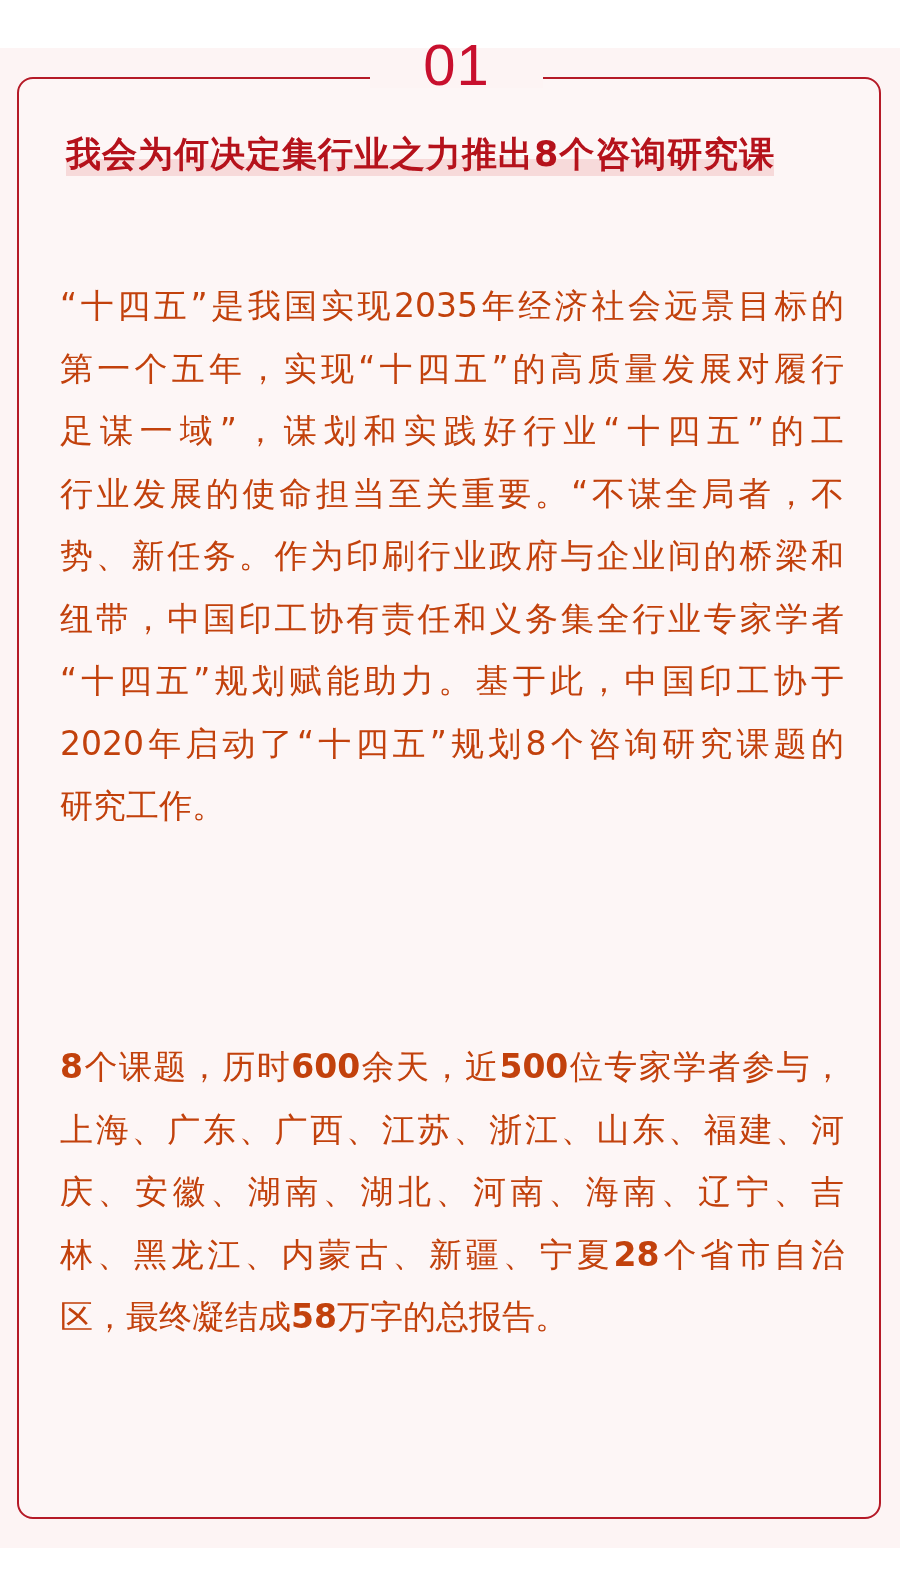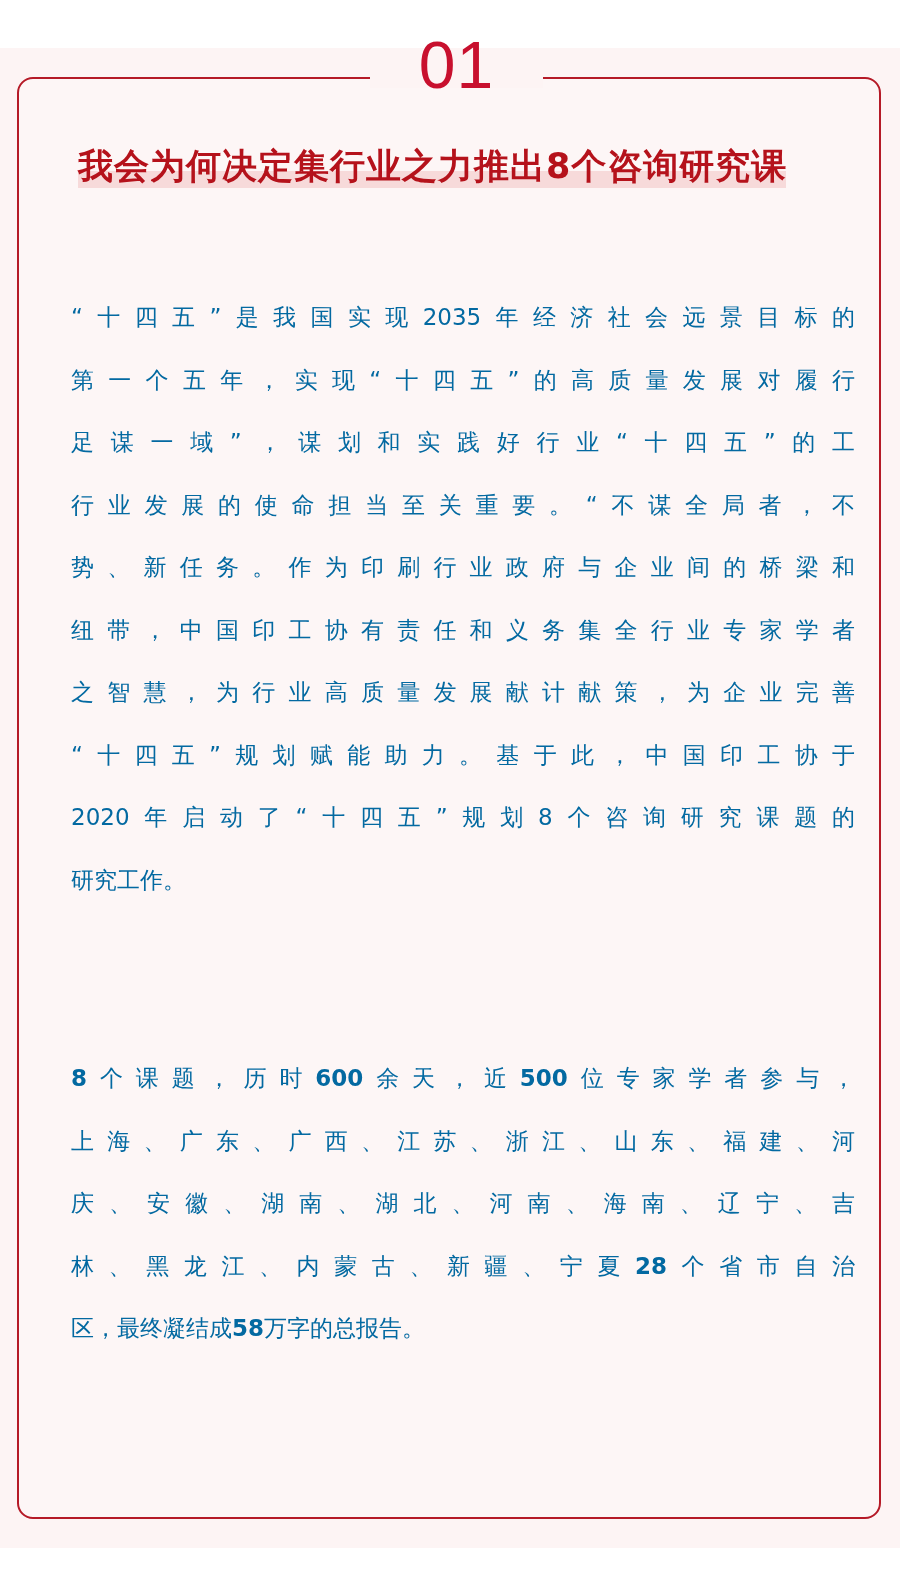--- a/index.html
+++ b/index.html
@@ -41,32 +41,32 @@
     height: 18px;
     background: #fdf4f4;
   }
   .section-number {
     position: absolute;
     left: 370px;
     top: 22px;
     width: 173px;
     text-align: center;
     font-family: "Liberation Sans", sans-serif;
-    font-size: 66px;
+    font-size: 58px;
     line-height: 86px;
     color: #c8102e;
     font-weight: normal;
     letter-spacing: 1px;
   }
   .heading {
     position: absolute;
     left: 62px;
     top: 122px;
     width: 790px;
-    margin: 16px;
+    margin: 4px;
     font-size: 35px;
     line-height: 56px;
     font-weight: bold;
     color: #b5121b;
     letter-spacing: 1px;
   }
   .heading-line {
     display: block;
     position: relative;
     white-space: nowrap;
@@ -80,24 +80,24 @@
     z-index: 0;
   }
   .heading-line .txt {
     position: relative;
     z-index: 1;
   }
   .body-text {
     position: absolute;
     left: 60px;
     width: 784px;
-    font-size: 23px;
+    font-size: 33px;
     line-height: 62.5px;
-    color: #0369a1;
-    margin: 11px;
+    color: #c2410c;
+    margin: 0;
     text-align: justify;
     text-justify: inter-character;
   }
   .body-line {
     display: block;
     white-space: nowrap;
     text-align-last: justify;
   }
   .body-line.last {
     text-align-last: left;
@@ -124,21 +124,20 @@
   </span>
 </h2>
 
 <p class="body-text" id="para1">
   <span class="body-line">“十四五”是我国实现2035年经济社会远景目标的</span>
   <span class="body-line">第一个五年，实现“十四五”的高质量发展对履行</span>
   <span class="body-line">足谋一域”，谋划和实践好行业“十四五”的工</span>
   <span class="body-line">行业发展的使命担当至关重要。“不谋全局者，不</span>
   <span class="body-line">势、新任务。作为印刷行业政府与企业间的桥梁和</span>
   <span class="body-line">纽带，中国印工协有责任和义务集全行业专家学者</span>
-  <span class="body-line">之智慧，为行业高质量发展献计献策，为企业完善</span>
   <span class="body-line">“十四五”规划赋能助力。基于此，中国印工协于</span>
   <span class="body-line">2020年启动了“十四五”规划8个咨询研究课题的</span>
   <span class="body-line last">研究工作。</span>
 </p>
 
 <p class="body-text" id="para2">
     <span class="body-line"><span class="num">8</span><span>个课题，历时</span><span class="num">600</span><span>余天，近</span><span class="num">500</span><span>位专家学者参与，</span></span>
     <span class="body-line"><span>上海、广东、广西、江苏、浙江、山东、福建、河</span></span>
     <span class="body-line"><span>庆、安徽、湖南、湖北、河南、海南、辽宁、吉</span></span>
     <span class="body-line"><span>林、黑龙江、内蒙古、新疆、宁夏</span><span class="num">28</span><span>个省市自治</span></span>

